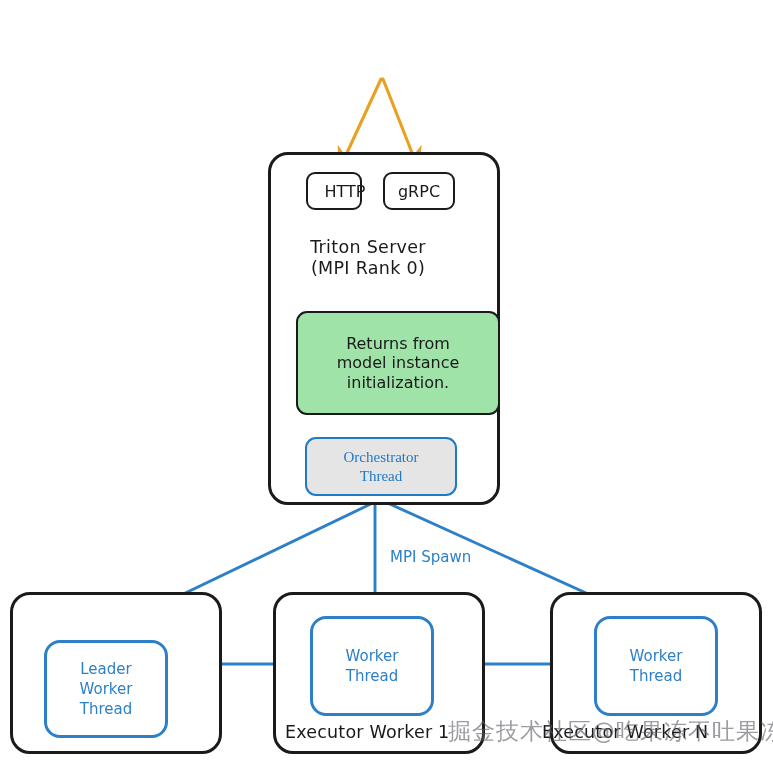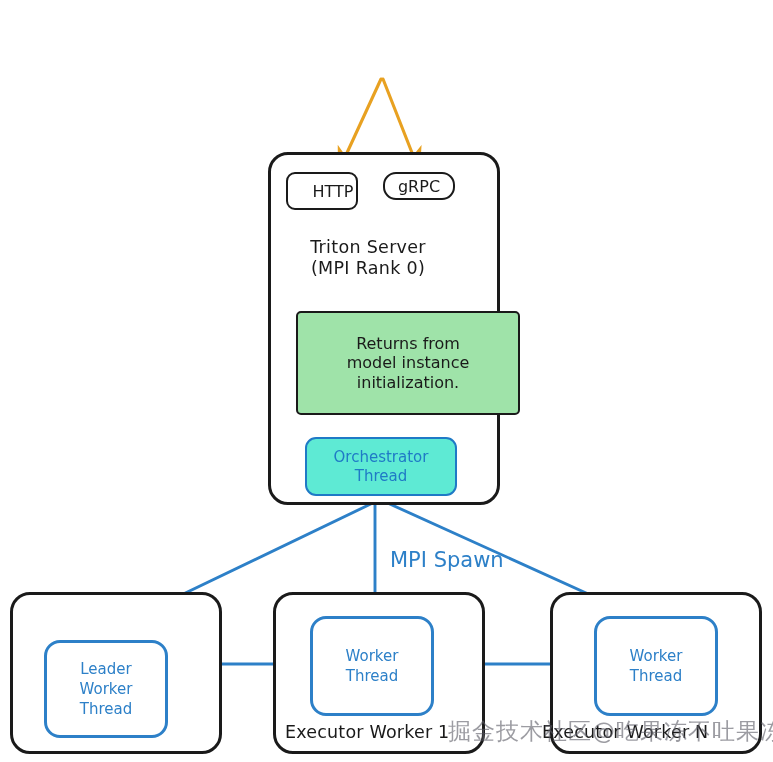--- a/index.html
+++ b/index.html
@@ -66,55 +66,56 @@
     border: 2.4px solid #1a1a1a;
     border-radius: 9px;
     background: #ffffff;
     color: #1a1a1a;
     font-size: 16px;
     display: flex;
     align-items: center;
     justify-content: center;
     white-space: nowrap;
   }
-  .proto-http { left: 286px; top: 172px; width: 72px; height: 38px; padding-left: 22px; }
-  .proto-grpc { left: 383px; top: 172px; width: 72px; height: 28px; border-radius: 13px; }
+  .proto-http { left: 306px; top: 172px; width: 56px; height: 38px; padding-left: 22px; }
+  .proto-grpc { left: 383px; top: 172px; width: 72px; height: 38px; }
 
   .server-title {
     left: 268px;
     top: 228px;
     width: 200px;
     height: 60px;
     color: #1a1a1a;
     font-size: 17.5px;
     letter-spacing: 0.3px;
   }
   
   .returns-box {
     left: 296px;
     top: 311px;
-    width: 224px;
+    width: 204px;
     height: 104px;
     border: 2.6px solid #1a1a1a;
-    border-radius: 5px;
+    border-radius: 11px;
     background: #9fe3a9;
     color: #1a1a1a;
     font-size: 16px;
   }
   
   .orchestrator-box {
     left: 305px;
     top: 437px;
     width: 152px;
     height: 59px;
     border: 2.6px solid #1f7ac6;
     border-radius: 11px;
-    background: #5eead4;
+    background: #e5e5e5;
     color: #1f7ac6;
     font-size: 15px;
+    font-family: Liberation Serif, serif;
   }
   
   .exec-box {
     top: 592px;
     width: 212px;
     height: 162px;
     border: 3.2px solid #1a1a1a;
     border-radius: 20px;
     background: #ffffff;
     display: block;
@@ -152,21 +153,21 @@
   }
   .thread-leader { left: 44px;  top: 640px; width: 124px; height: 98px; }
   .thread-mid    { left: 310px; top: 616px; width: 124px; height: 100px; }
   .thread-right  { left: 594px; top: 616px; width: 124px; height: 100px; }
 
   .mpi-label {
     position: absolute;
     left: 390px;
     top: 548px;
     color: #2d80c8;
-    font-size: 21px;
+    font-size: 15px;
     white-space: nowrap;
   }
   .watermark {
     position: absolute;
     left: 448px;
     top: 716px;
     color: rgba(95, 95, 105, 0.62);
     font-size: 23px;
     white-space: nowrap;
     letter-spacing: 1px;

